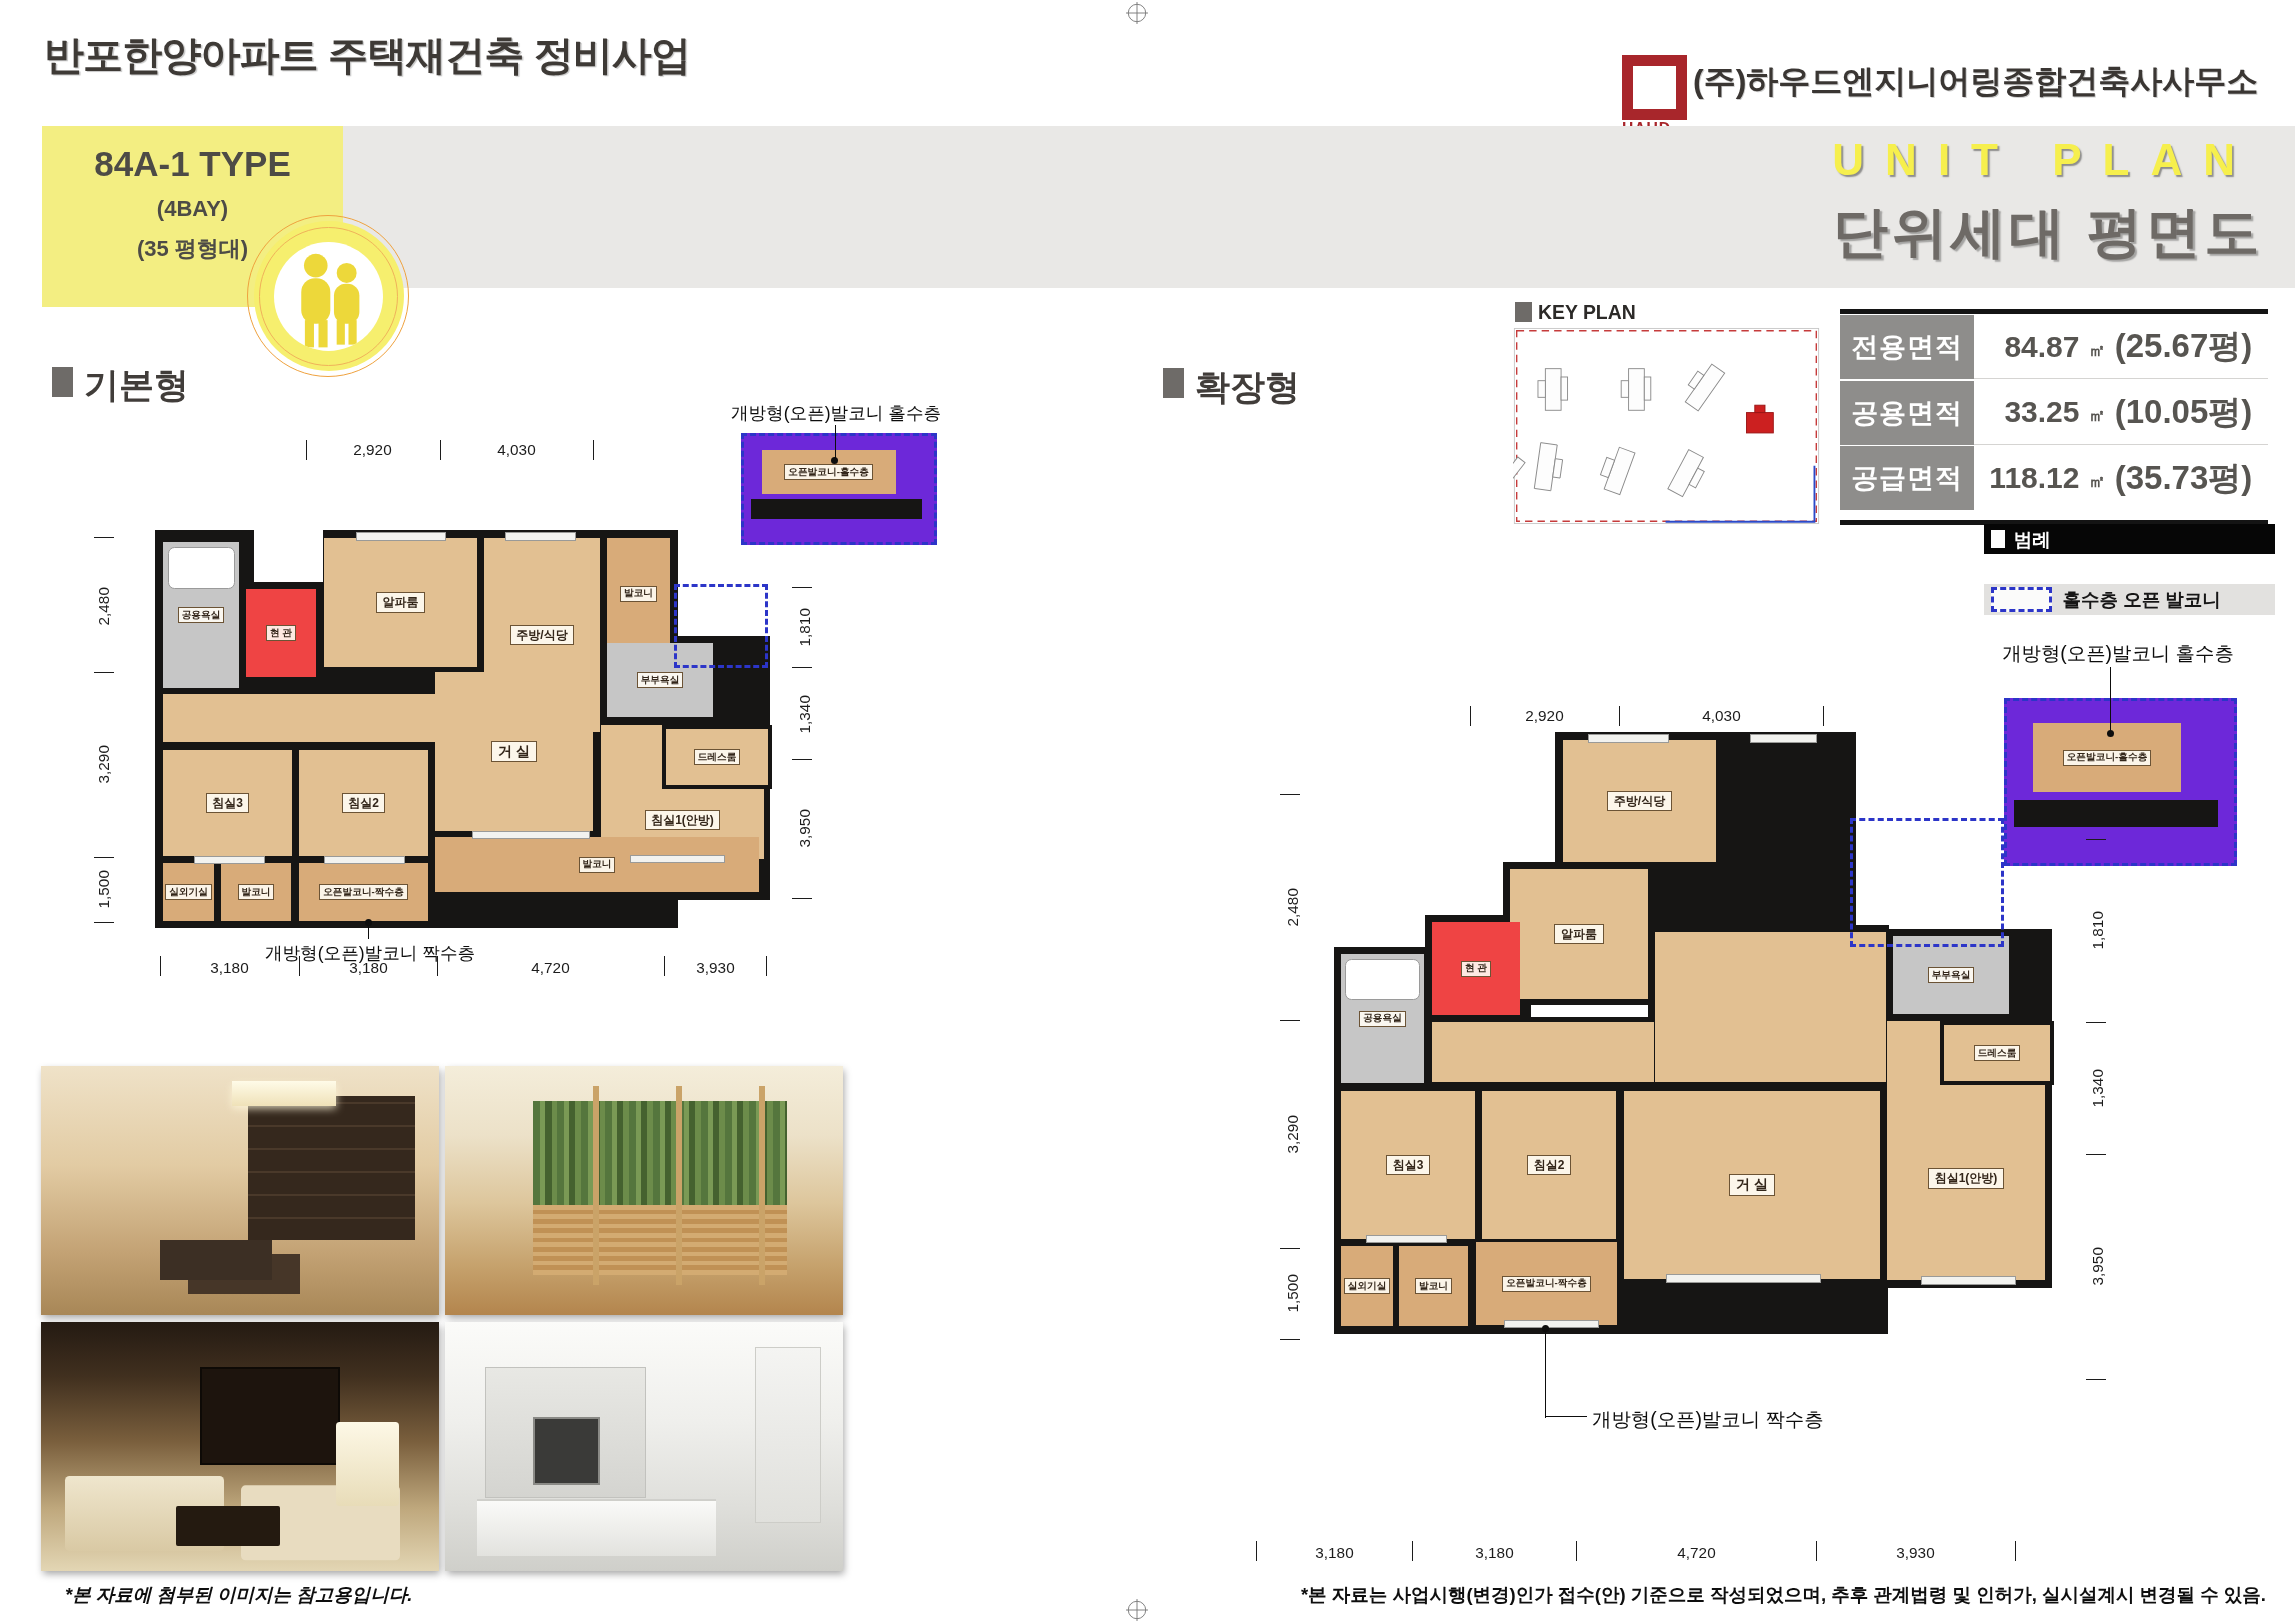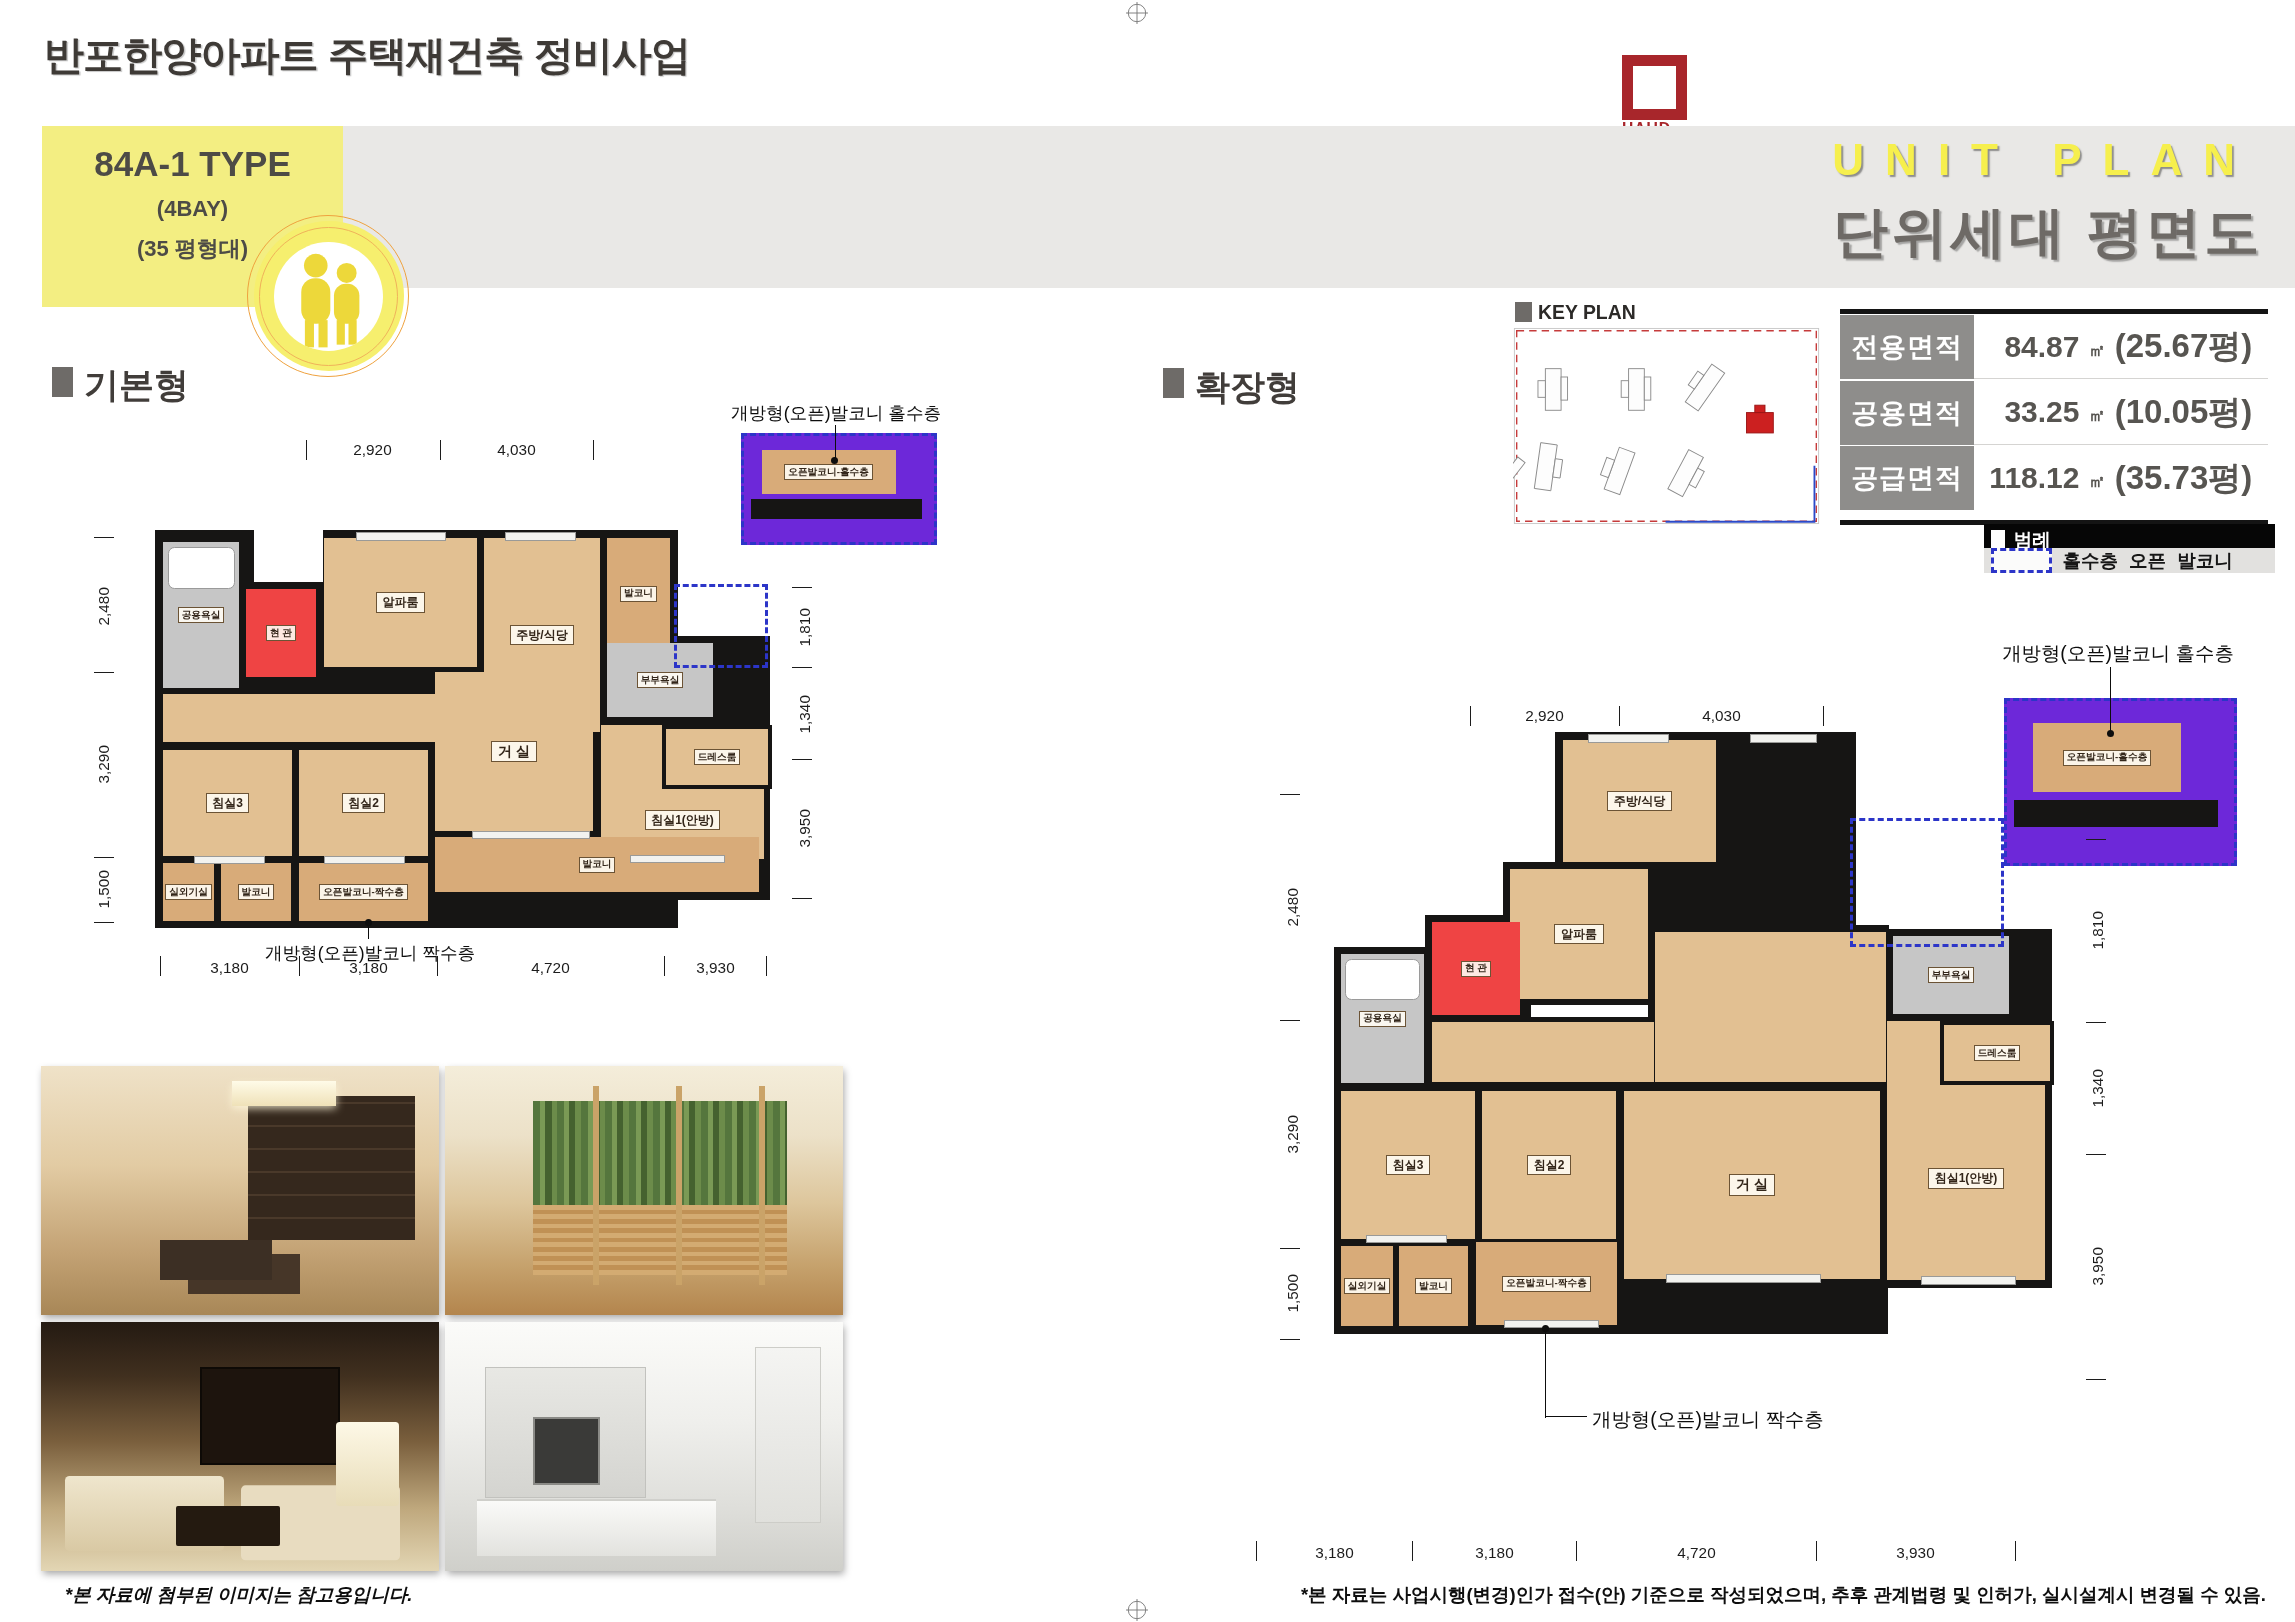--- a/index.html
+++ b/index.html
@@ -79,20 +79,21 @@
       <line x1="24" y1="0" x2="24" y2="48" stroke="#777" stroke-width="2"></line>
     </svg>
 
   <div class="grp">
     <div class="abs proj-title" style="left:44px;top:28px;">반포한양아파트 주택재건축 정비사업</div>
 
     <div class="abs" style="left:1622px;top:55px;">
       <div class="haud-box"></div>
       <div class="haud-txt">HAUD</div>
     </div>
+    <div class="abs company" style="left:1693px;top:60px;">(주)하우드엔지니어링종합건축사사무소</div>
 
     <div class="abs grayband" style="left:343px;top:126px;width:1953px;height:162px;"></div>
     <div class="abs unit-en" style="right:39px;top:135px;">UNIT PLAN</div>
     <div class="abs unit-ko" style="right:32px;top:196px;">단위세대 평면도</div>
 
     <div class="abs typebox" style="left:42px;top:126px;width:301px;height:163px;">
       <div class="type-name">84A-1 TYPE</div>
       <div class="type-sub">(4BAY)</div>
       <div class="type-sub">(35 평형대)</div>
     </div>
@@ -189,21 +190,21 @@
           <span class="unit">㎡</span>
           <span class="pyg">(35.73평)</span>
         </div>
     </div>
   </div>
 
   <div class="abs legbar" style="left:1984px;top:524px;width:284px;height:30px;">
     <div class="wsq"></div>
     <div class="t">범례</div>
   </div>
-  <div class="abs legrow" style="left:1984px;top:548px;width:284px;height:25px;font-family:Liberation Mono, monospace;">
+  <div class="abs legrow" style="left:1984px;top:584px;width:284px;height:31px;">
     <div class="dotrect"></div>
     <div class="t">홀수층 오픈 발코니</div>
   </div>
 
   <div class="abs sq" style="left:52px;top:367px;width:21px;height:30px;"></div>
   <div class="abs sect" style="left:84px;top:362px;">기본형</div>
   <div class="abs sq" style="left:1163px;top:368px;width:21px;height:30px;"></div>
   <div class="abs sect" style="left:1195px;top:364px;">확장형</div>
 
   <div class="grp">

